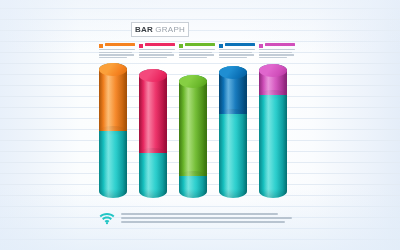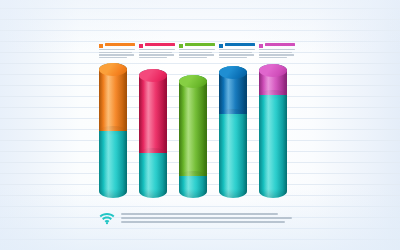--- a/index.html
+++ b/index.html
@@ -118,20 +118,25 @@
       <div class="rule" style="top: 173px; background: rgb(227, 235, 244);"></div>
       <div class="rule" style="top: 184px; background: rgb(227, 235, 244);"></div>
       <div class="rule" style="top: 195px; background: rgb(227, 235, 244);"></div>
       <div class="rule" style="top: 206px; background: rgb(227, 235, 244);"></div>
       <div class="rule" style="top: 217px; background: rgb(227, 235, 244);"></div>
       <div class="rule" style="top: 228px; background: rgb(227, 235, 244);"></div>
       <div class="rule" style="top: 239px; background: rgb(227, 235, 244);"></div>
     </div>
   <div class="bg-vert"></div>
 
+  <div class="title-box">
+    <div class="title-text">
+      <span class="t-bold">BAR</span><span class="t-light">GRAPH</span>
+    </div>
+  </div>
 
   <div class="legend" id="legend">
       <div class="leg" style="left: 0px;">
         <div class="leg-head">
           <span class="sw" style="background: rgb(245, 130, 32);"></span>
           <span class="leg-title" style="background: rgb(245, 130, 32);"></span>
         </div>
         <div class="leg-lines">
           <div class="ll w1"></div>
           <div class="ll w2"></div>

